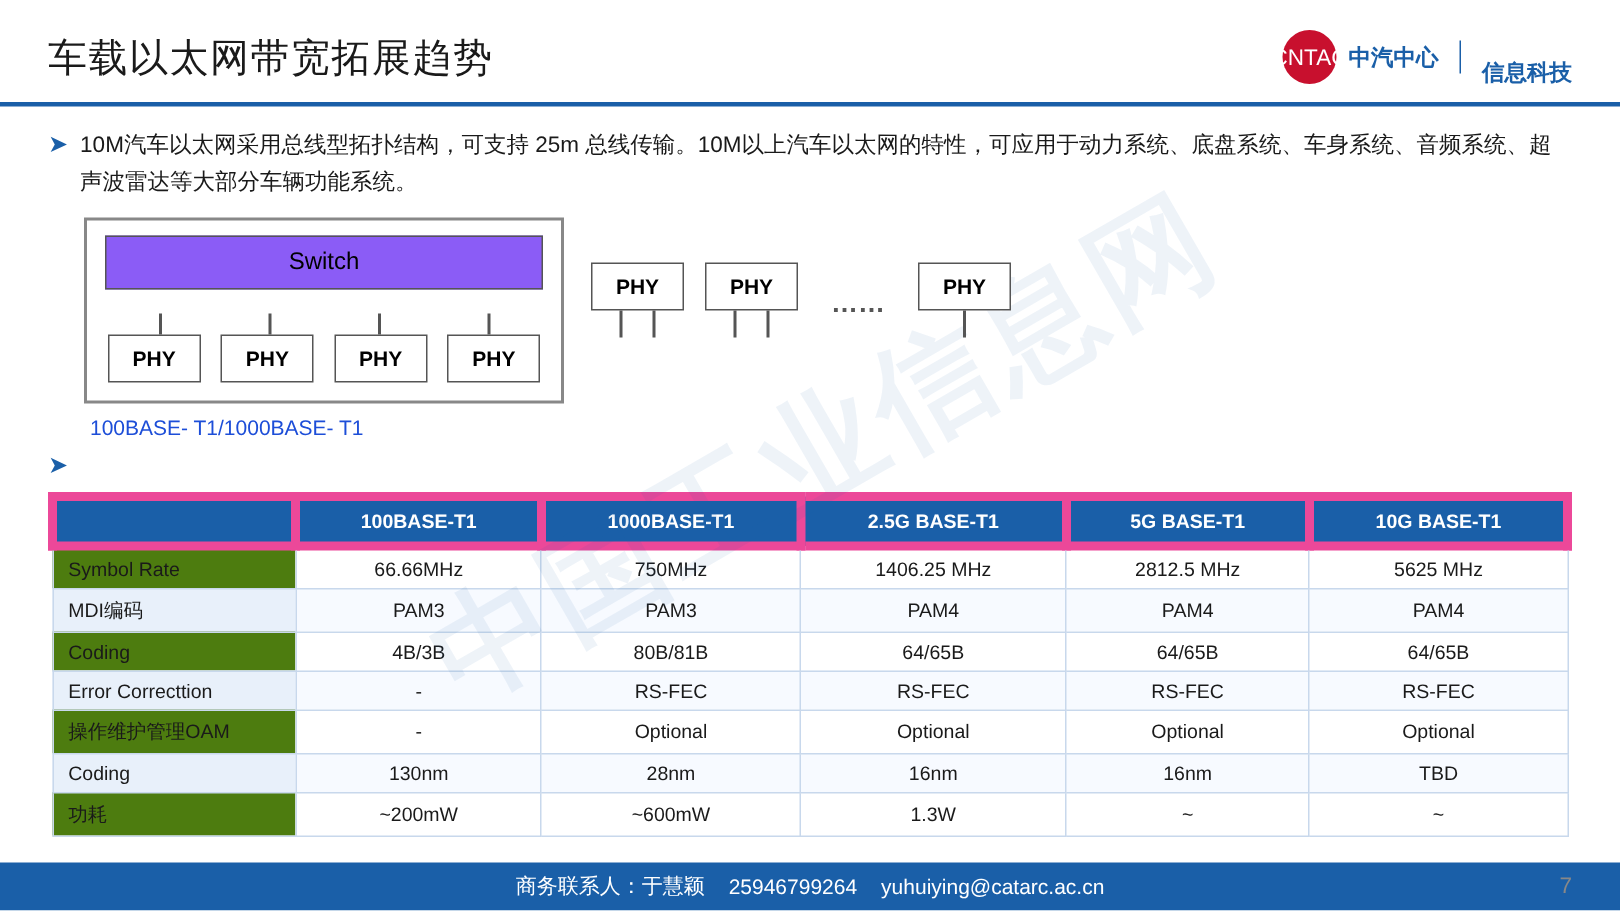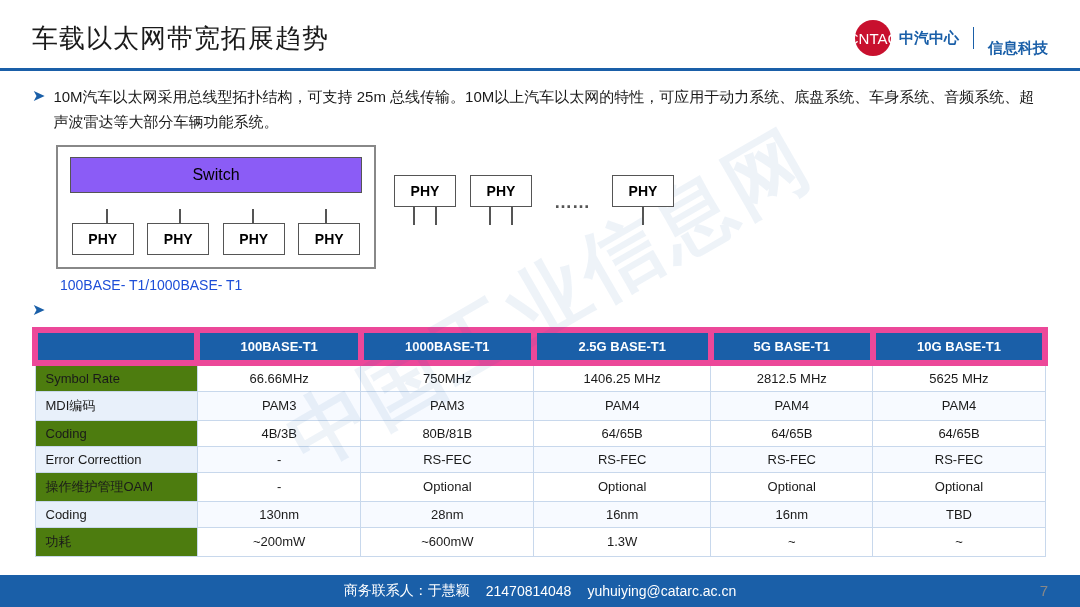--- a/index.html
+++ b/index.html
@@ -407,19 +407,19 @@
               <td>~</td>
             </tr>
           </tbody>
       </table>
     </div>
 
   </div>
 
   <div class="footer">
     <span>商务联系人：于慧颖</span>
-    <span>21470814048</span>
+    <span>25946799264</span>
     <span>yuhuiying@catarc.ac.cn</span>
   </div>
 
   <div class="page-num">7</div>
 
 </div>
 
 </body></html>

